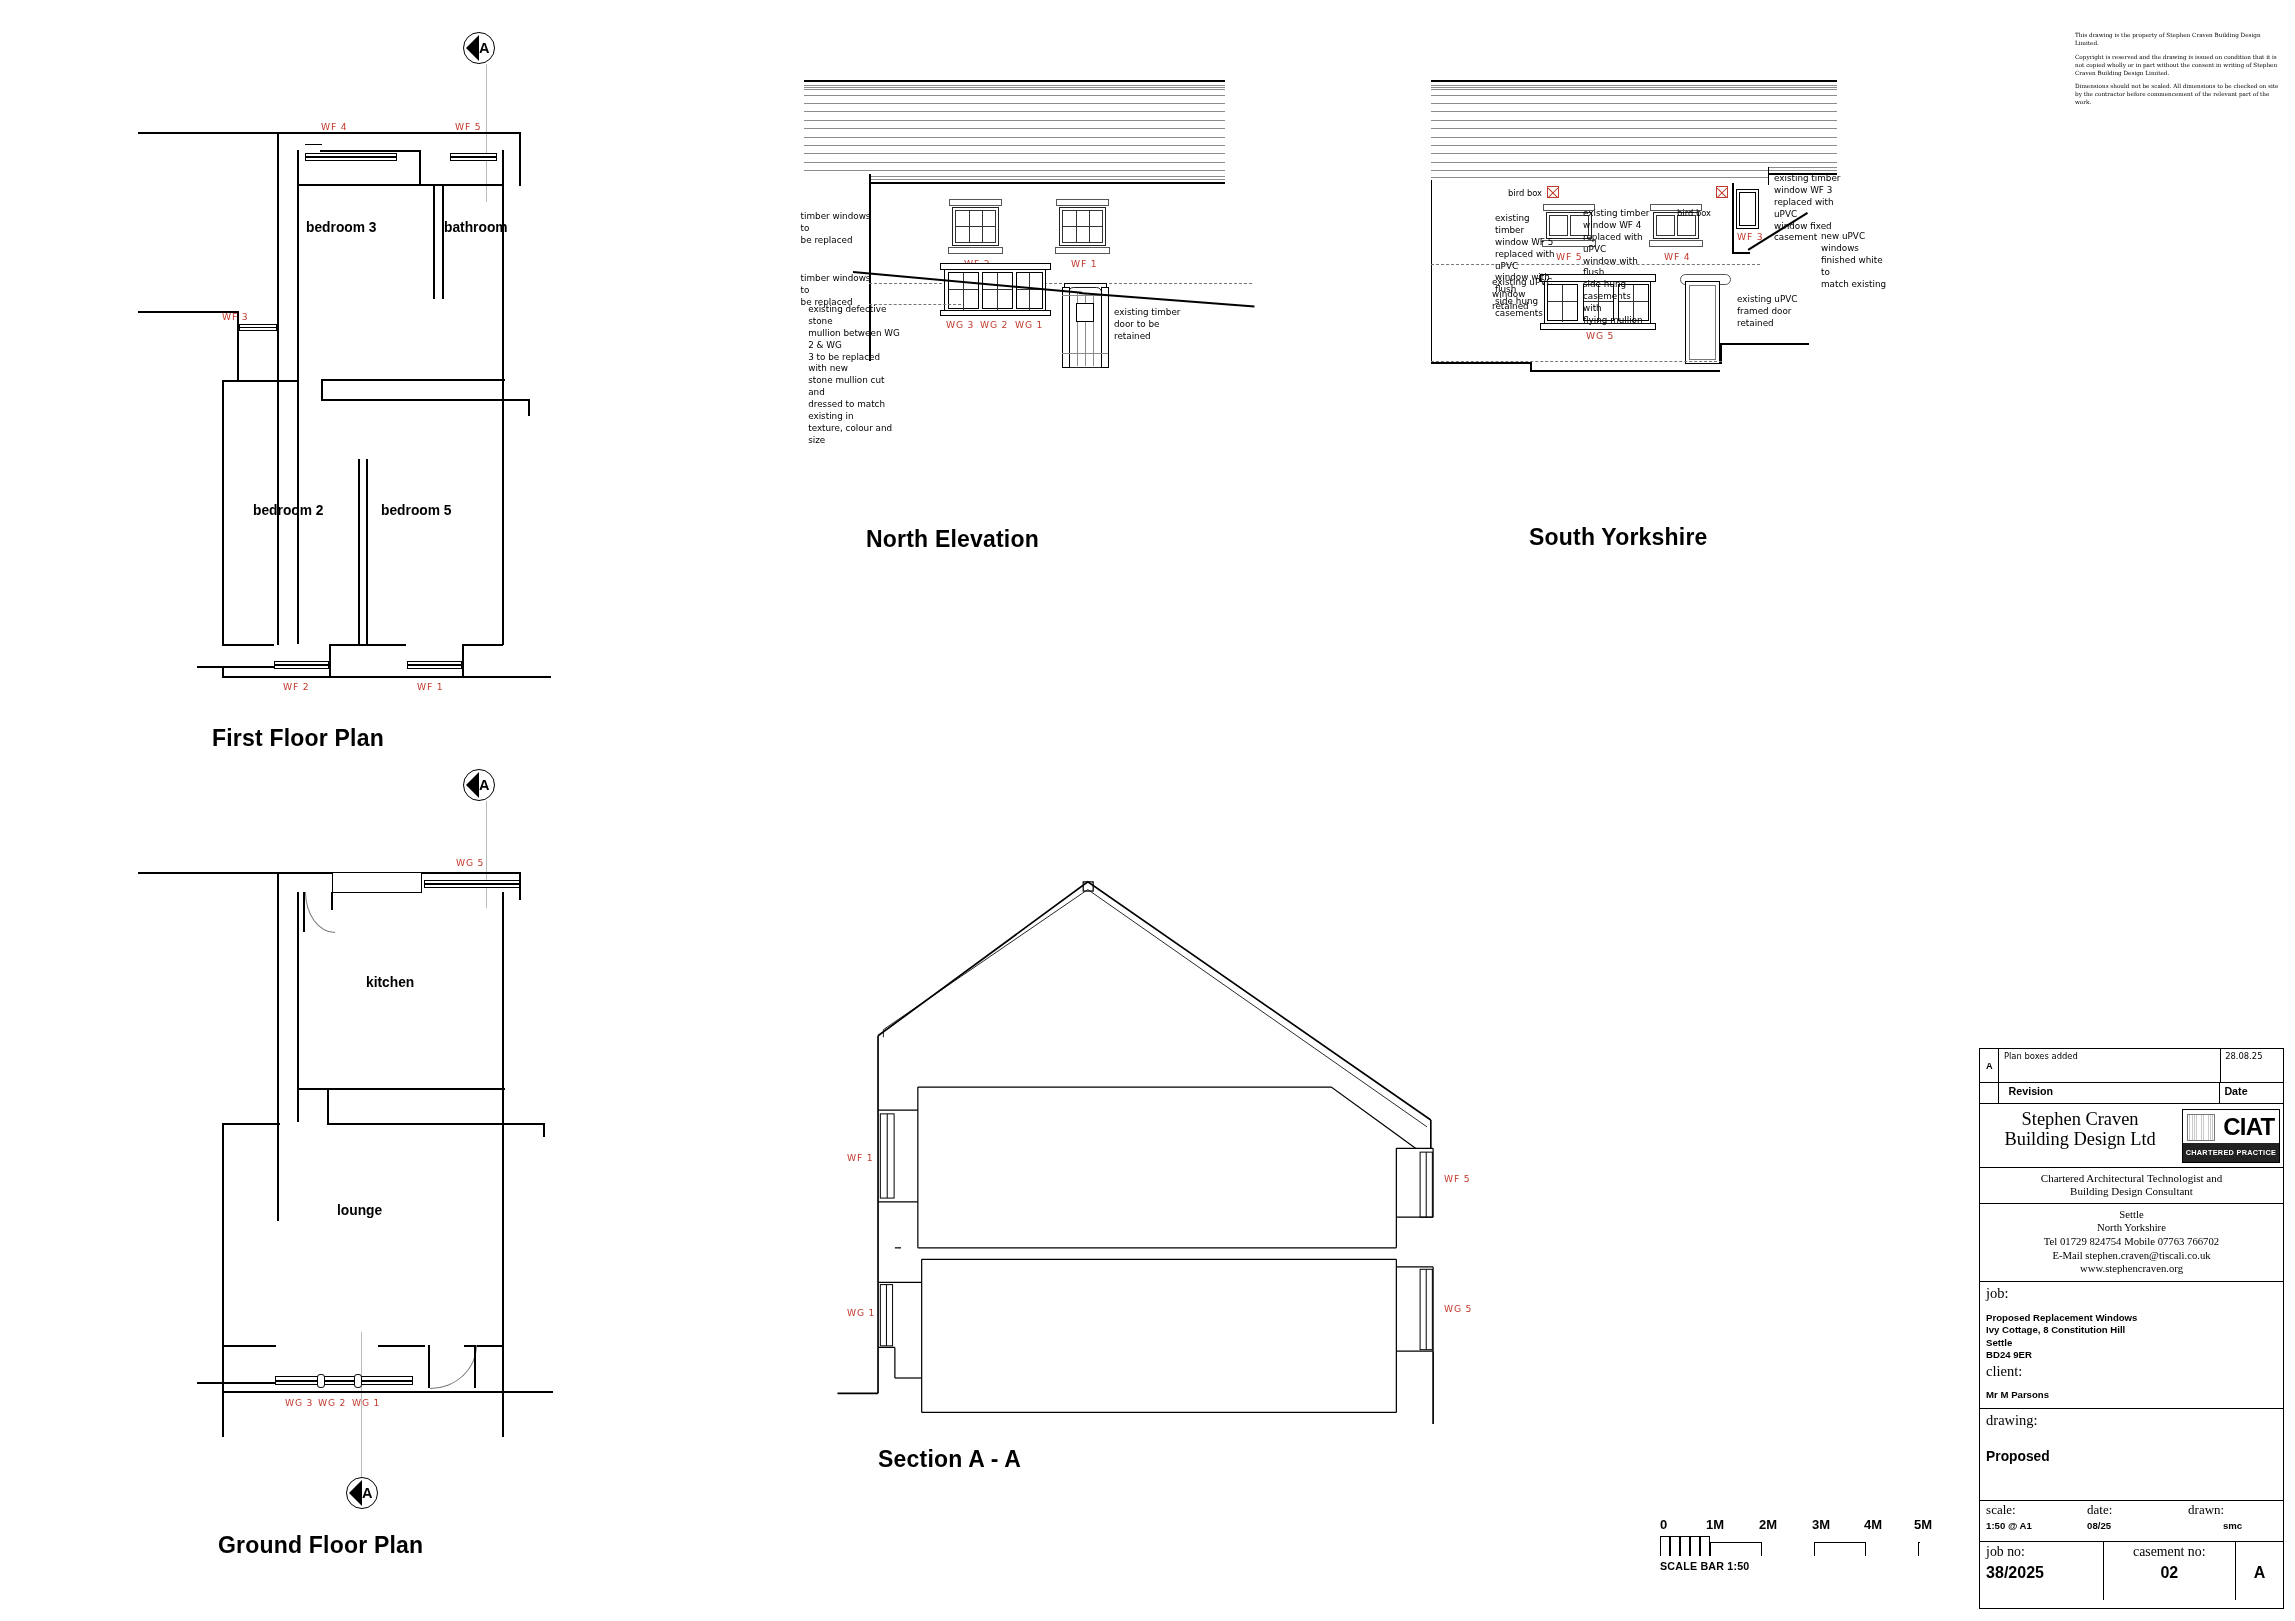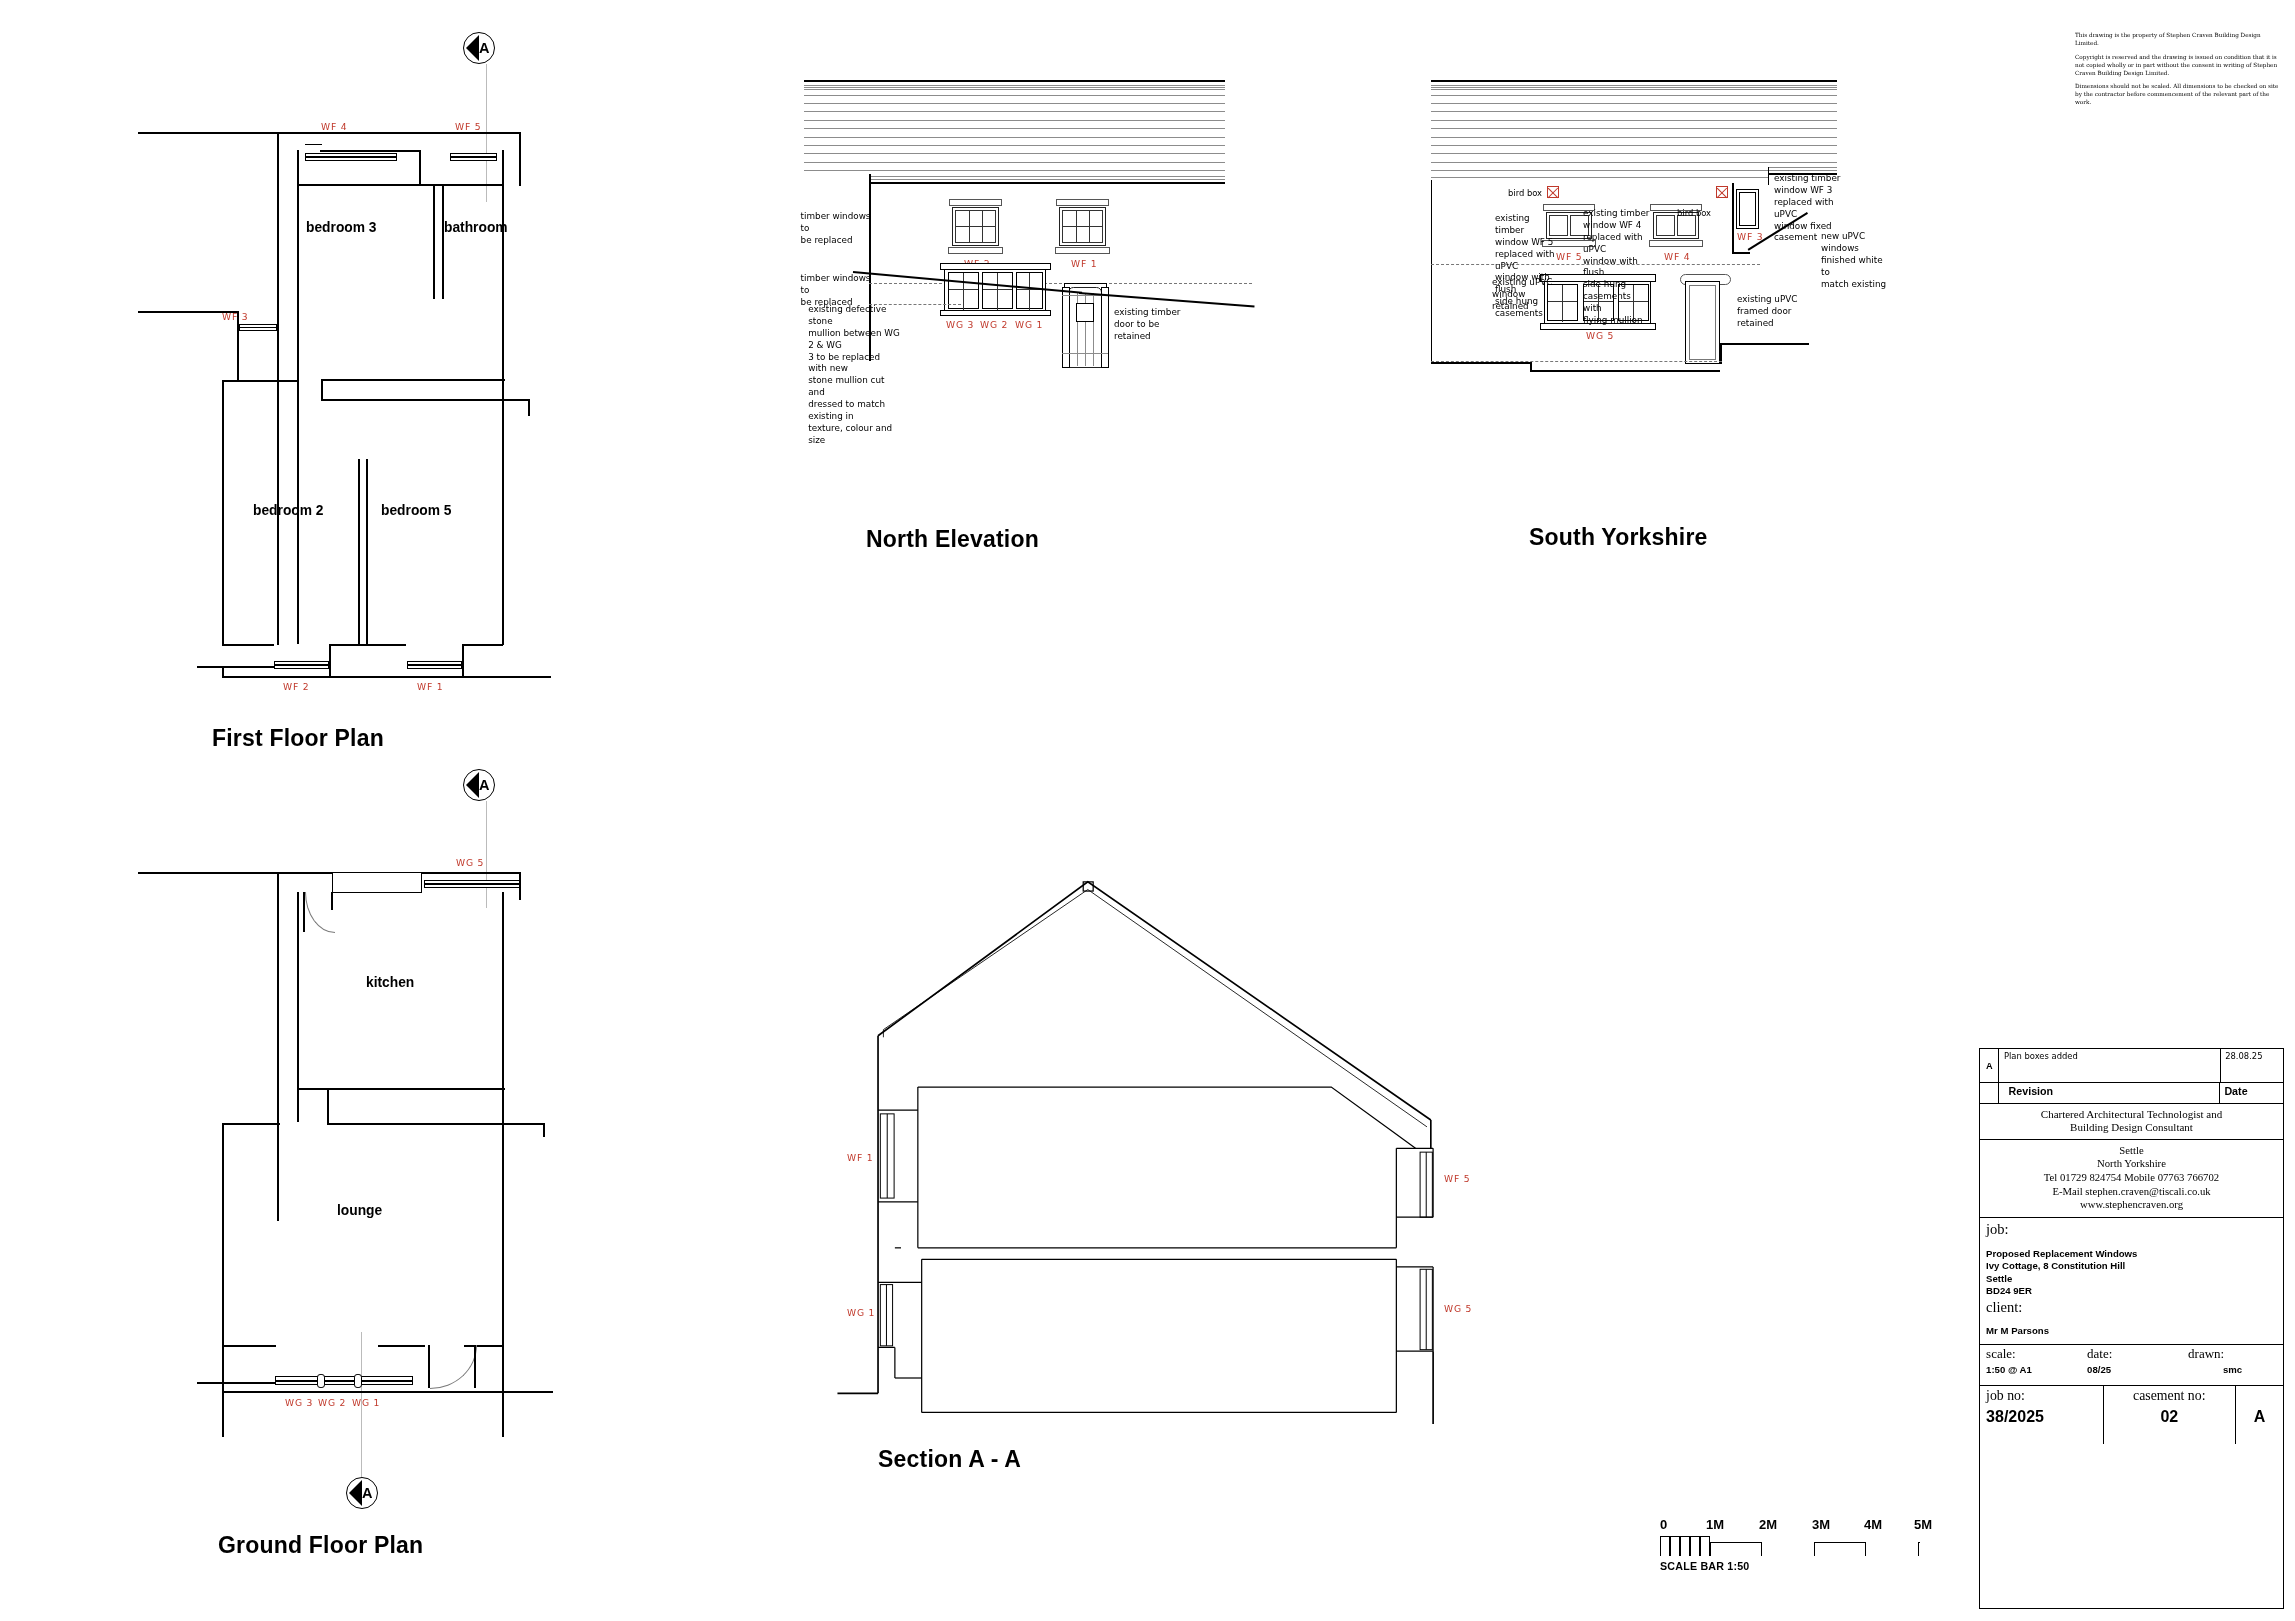--- a/index.html
+++ b/index.html
@@ -600,40 +600,55 @@
     <div class="c2">Plan boxes added</div>
     <div class="c3">28.08.25</div>
   </div>
 
   <div class="tb-revhdr">
     <div class="c1"></div>
     <div class="c2">Revision</div>
     <div class="c3">Date</div>
   </div>
 
+  <div class="tb-logo">
+    <div class="nm" style="white-space:pre-line;">Stephen Craven
+Building Design Ltd</div>
+    <div class="ciat">
+      <div class="emb"></div>
+      <div class="top">
+        <span class="txt">CIAT</span>
+      </div>
+      <div class="bot">CHARTERED PRACTICE</div>
+    </div>
+  </div>
 
   <div class="tb-sub" style="white-space:pre-line;">Chartered Architectural Technologist and
 Building Design Consultant</div>
 
   <div class="tb-addr" style="white-space:pre-line;">Settle
 North Yorkshire
 Tel 01729 824754 Mobile 07763 766702
 E-Mail stephen.craven@tiscali.co.uk
 www.stephencraven.org</div>
 
   <div class="tb-job">
     <div class="lbl">job:</div>
     <div class="val" style="white-space:pre-line;">Proposed Replacement Windows
 Ivy Cottage, 8 Constitution Hill
 Settle
 BD24 9ER</div>
     <div class="lbl" style="margin-top:1.5px;">client:</div>
     <div class="val">Mr M Parsons</div>
   </div>
 
+  <div class="tb-draw">
+    <div class="lbl">drawing:</div>
+    <div class="val">Proposed</div>
+  </div>
 
   <div class="tb-sdd">
     <div>
       <div class="lbl">scale:</div>
       <div class="val">1:50 @ A1</div>
     </div>
     <div>
       <div class="lbl">date:</div>
       <div class="val">08/25</div>
     </div>

